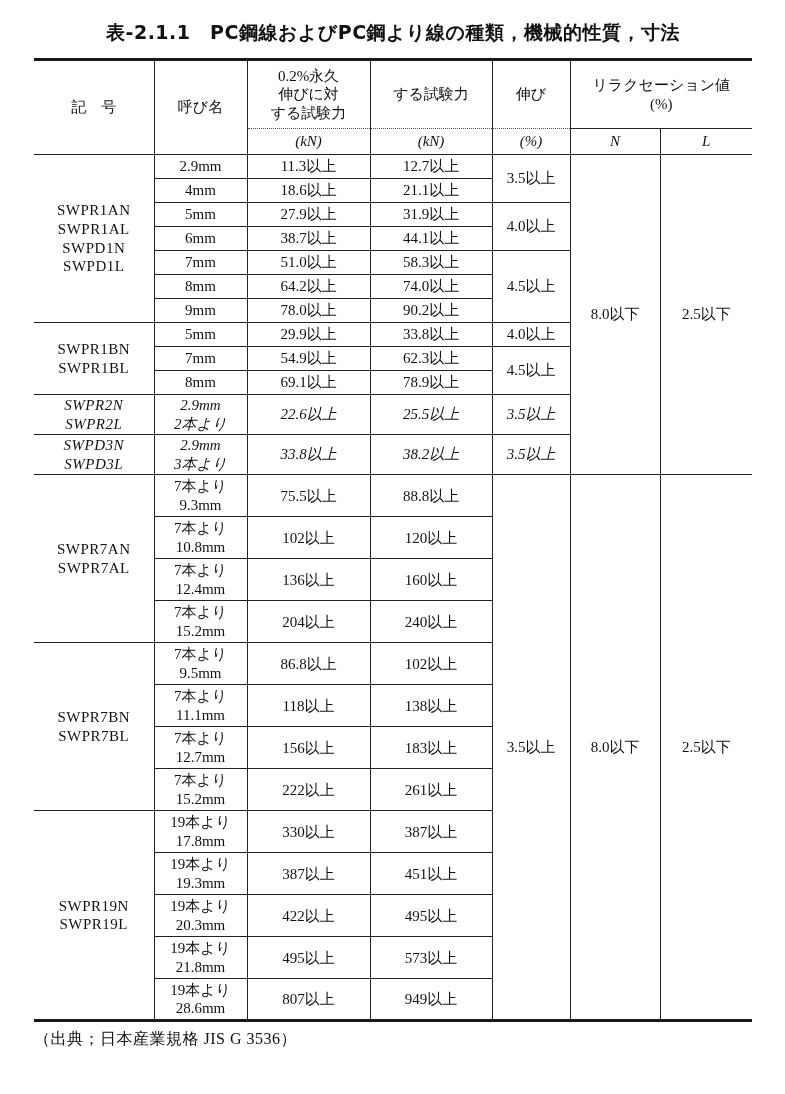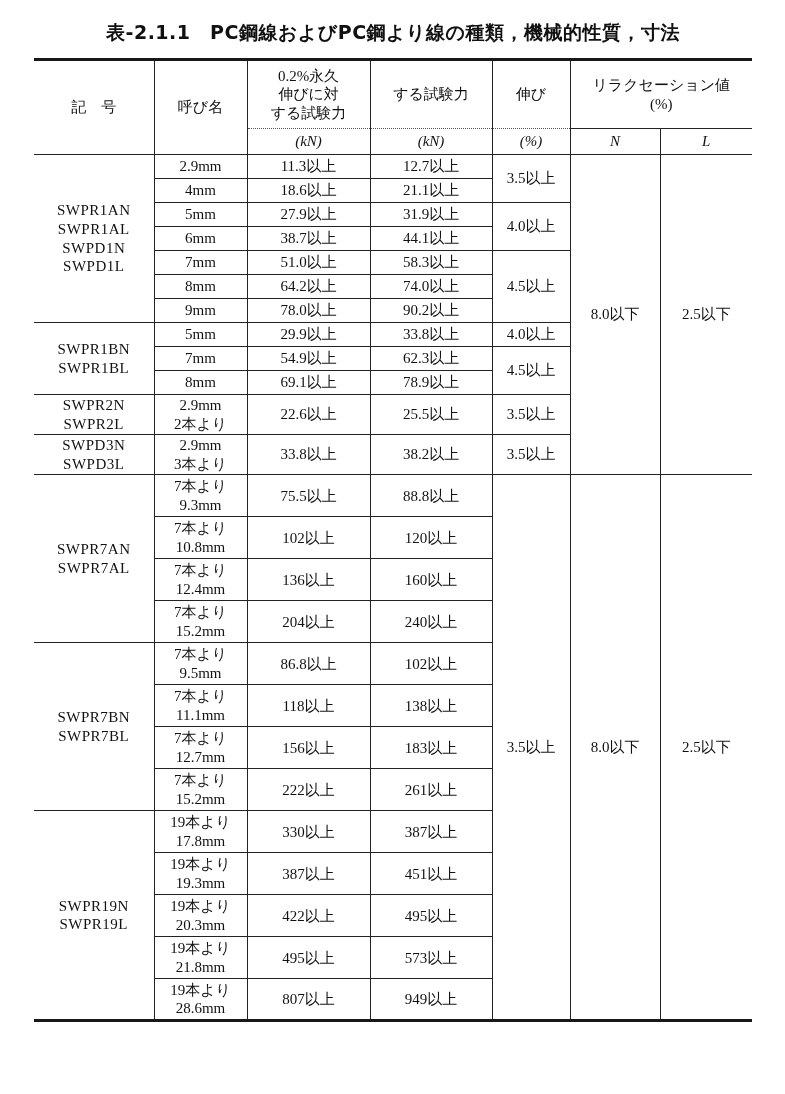--- a/index.html
+++ b/index.html
@@ -48,21 +48,21 @@
   }
   
   .c-symbol { border-left: none !important; }
   .c-l      { border-right: none !important; }
   
   .u-dot     { border-bottom: 1px dotted #555 !important; }
   .u-dot-top { border-top: 1px dotted #555 !important; }
   tr.hr1 { height: 69px; }
   tr.hr2 { height: 26px; font-style: italic; }
   tr.r-s { height: 24px; }
-  tr.r-m { height: 37px; }
+  tr.r-m { height: 37px; font-style: italic; }
   tr.r-t { height: 42px; }
   td.c-symbol { letter-spacing: 0.5px; }
   .source-note {
     margin-top: 7px;
     font-size: 16px;
     letter-spacing: 0.5px;
   }
 </style>
 </head>
 <body>
@@ -266,14 +266,15 @@
         </tr>
         <tr class="r-t">
           <td class="c-name">19本より
 28.6mm</td>
           <td class="c-proof">807以上</td>
           <td class="c-max">949以上</td>
         </tr>
       </tbody>
   </table>
 
+  <div class="source-note">（出典；日本産業規格 JIS G 3536）</div>
 
 </div>
 
 </body></html>

